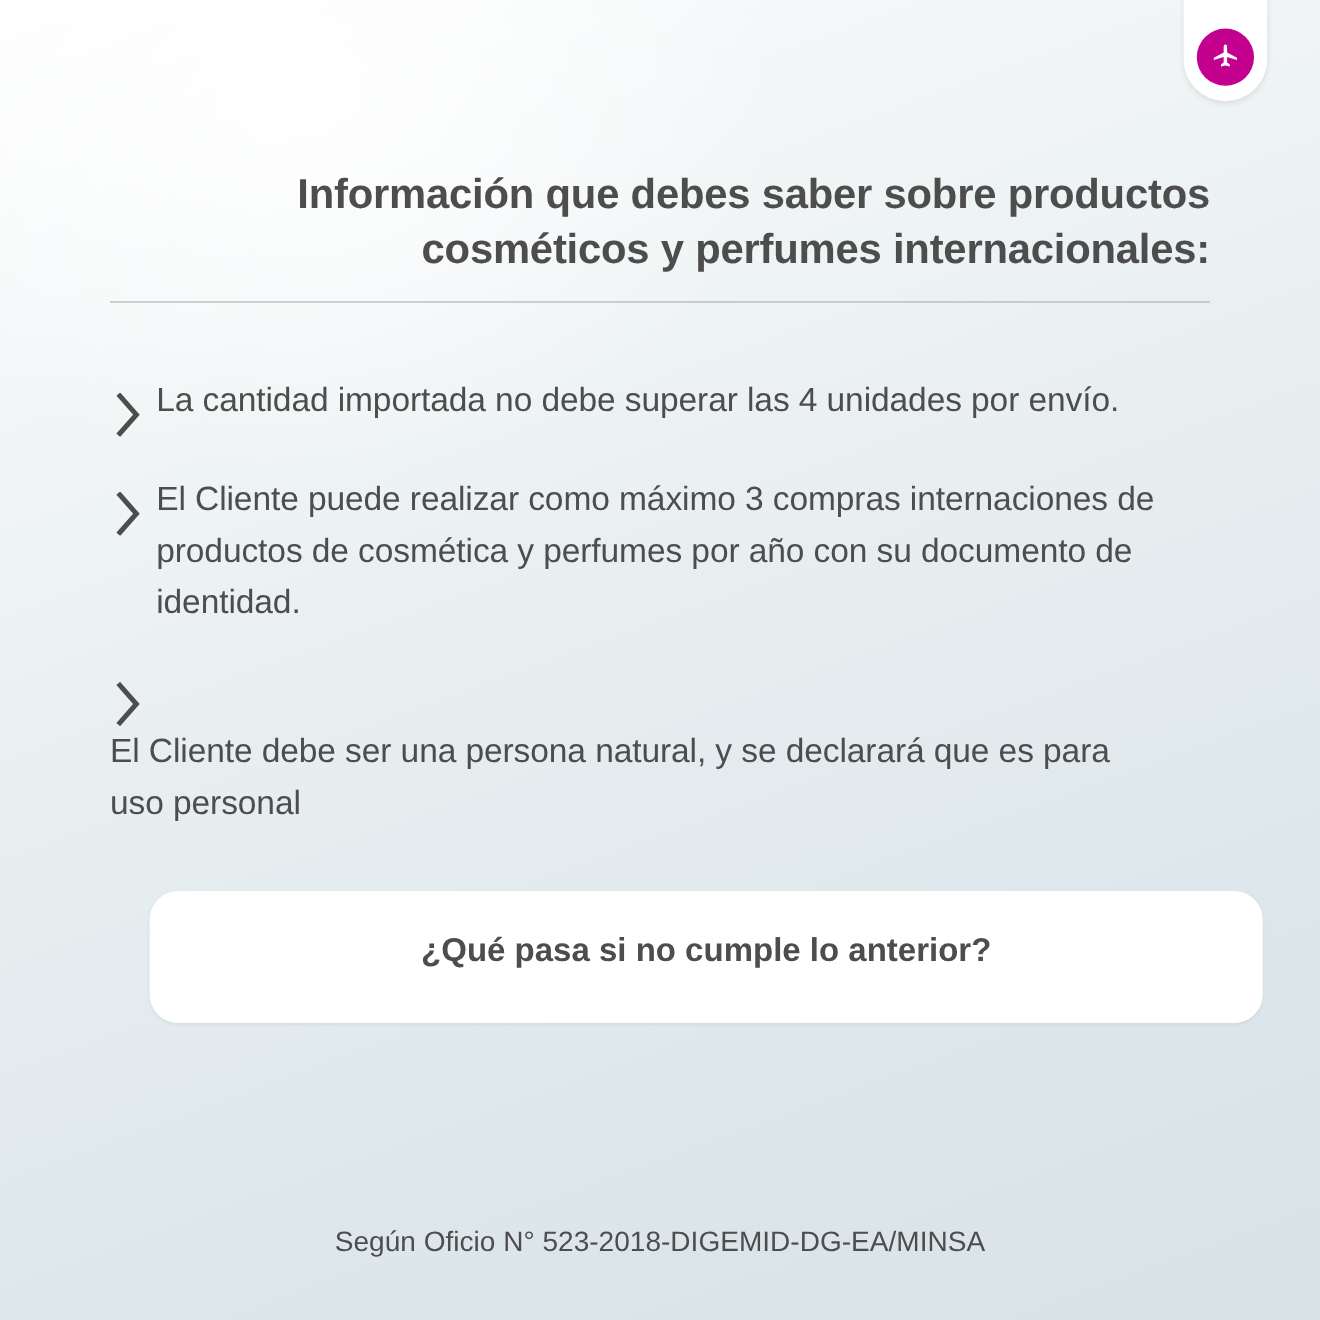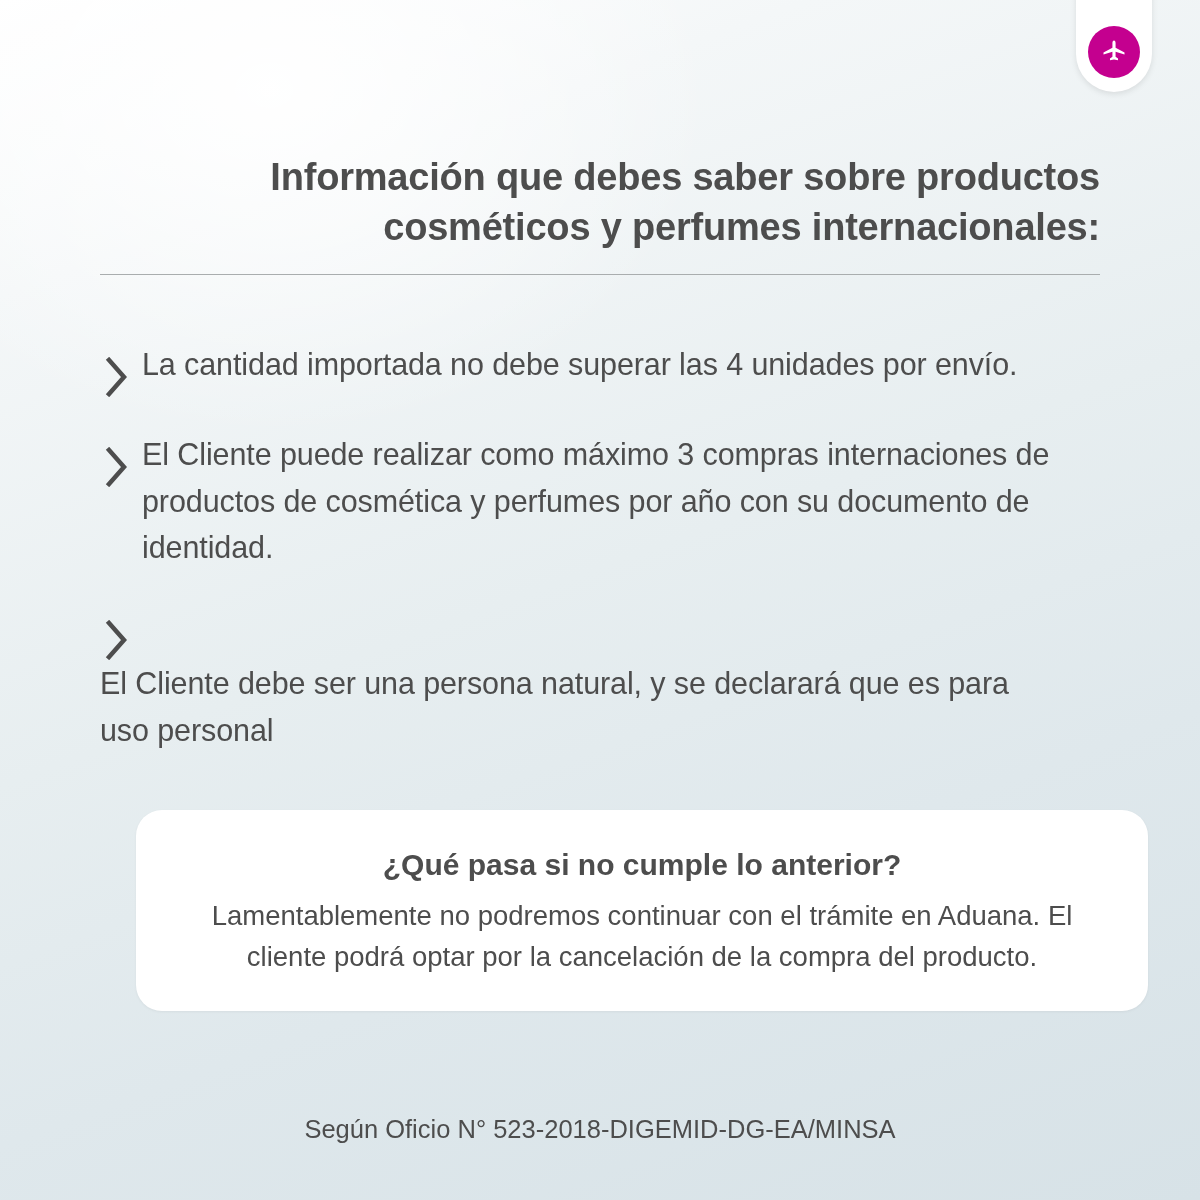--- a/index.html
+++ b/index.html
@@ -199,18 +199,17 @@
             <path d="M5 3 L20 20 L5 37" fill="none" stroke="#4d4d4d" stroke-width="4.5" stroke-linecap="square" stroke-linejoin="miter"></path>
           </svg>
         </span>
         <span class="bullet-text">El Cliente debe ser una persona natural, y se declarará que es para uso personal</span>
       </li>
     </ul>
   </div>
 
   <div class="note-box">
     <h2 class="note-title">¿Qué pasa si no cumple lo anterior?</h2>
-    <p class="note-body">Lamentablemente no podremos continuar con el trámite en Aduana. El cliente podrá optar por la cancelación de la compra del producto.</p>
   </div>
 
   <div class="footnote">Según Oficio N° 523-2018-DIGEMID-DG-EA/MINSA</div>
 
 </div>
 
 </body></html>

